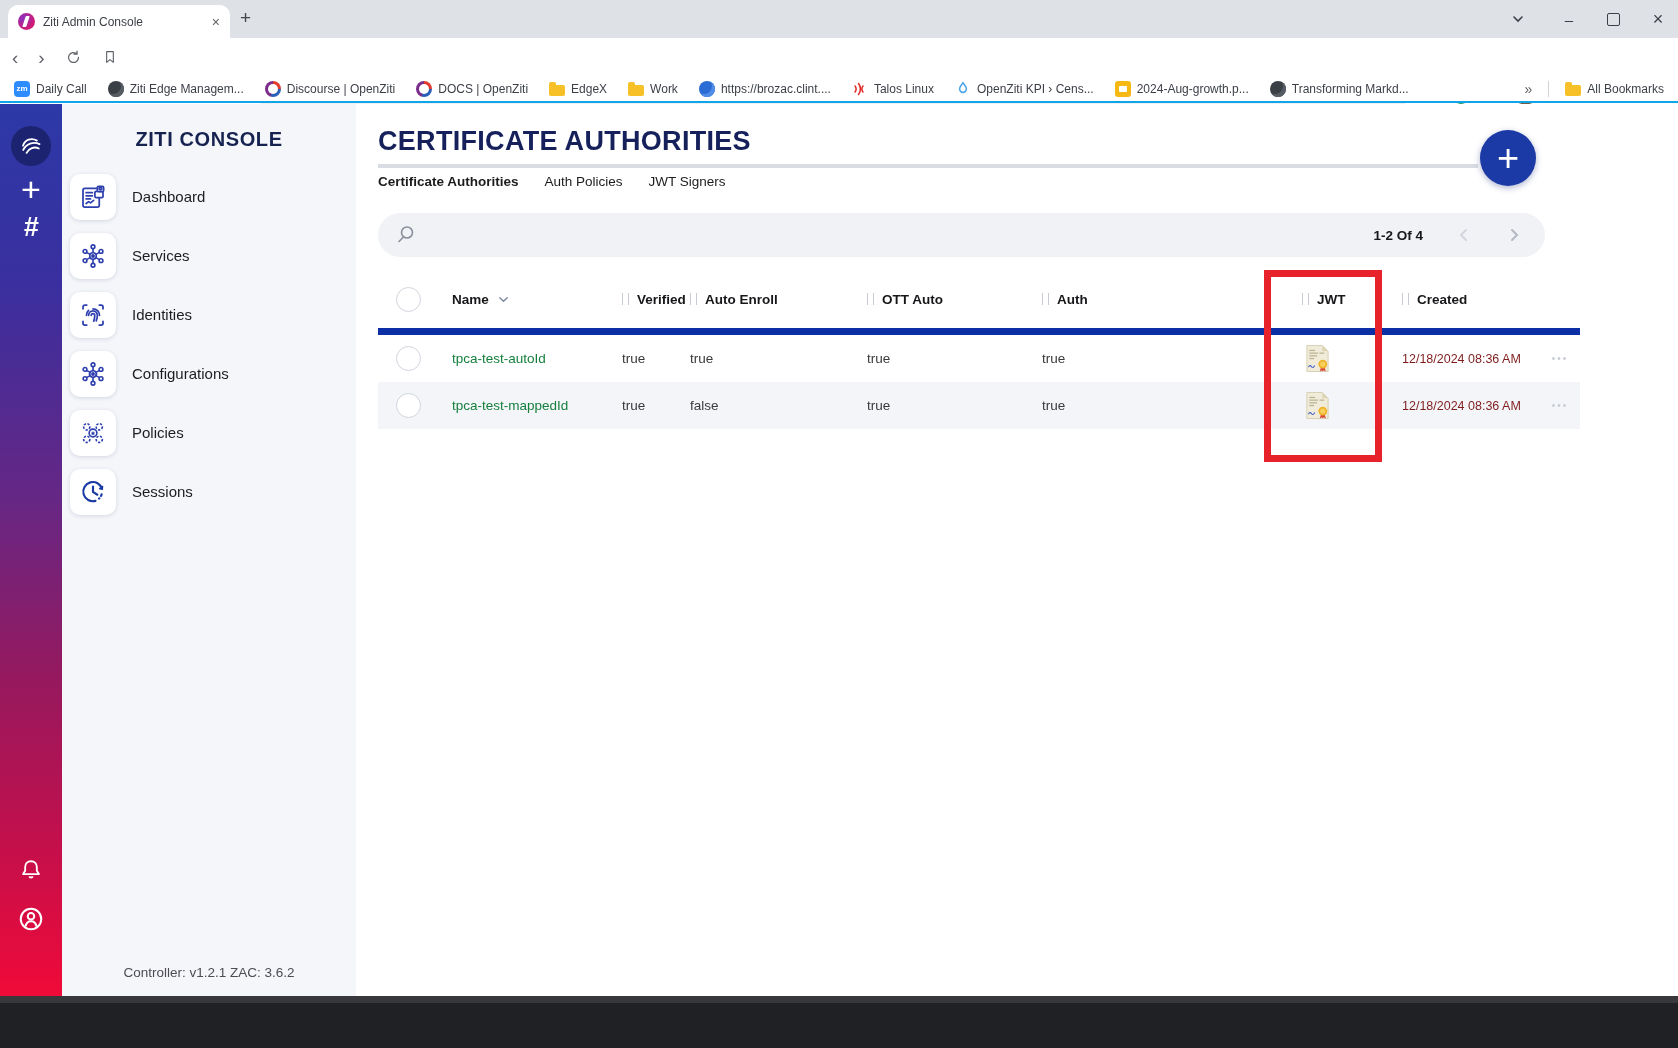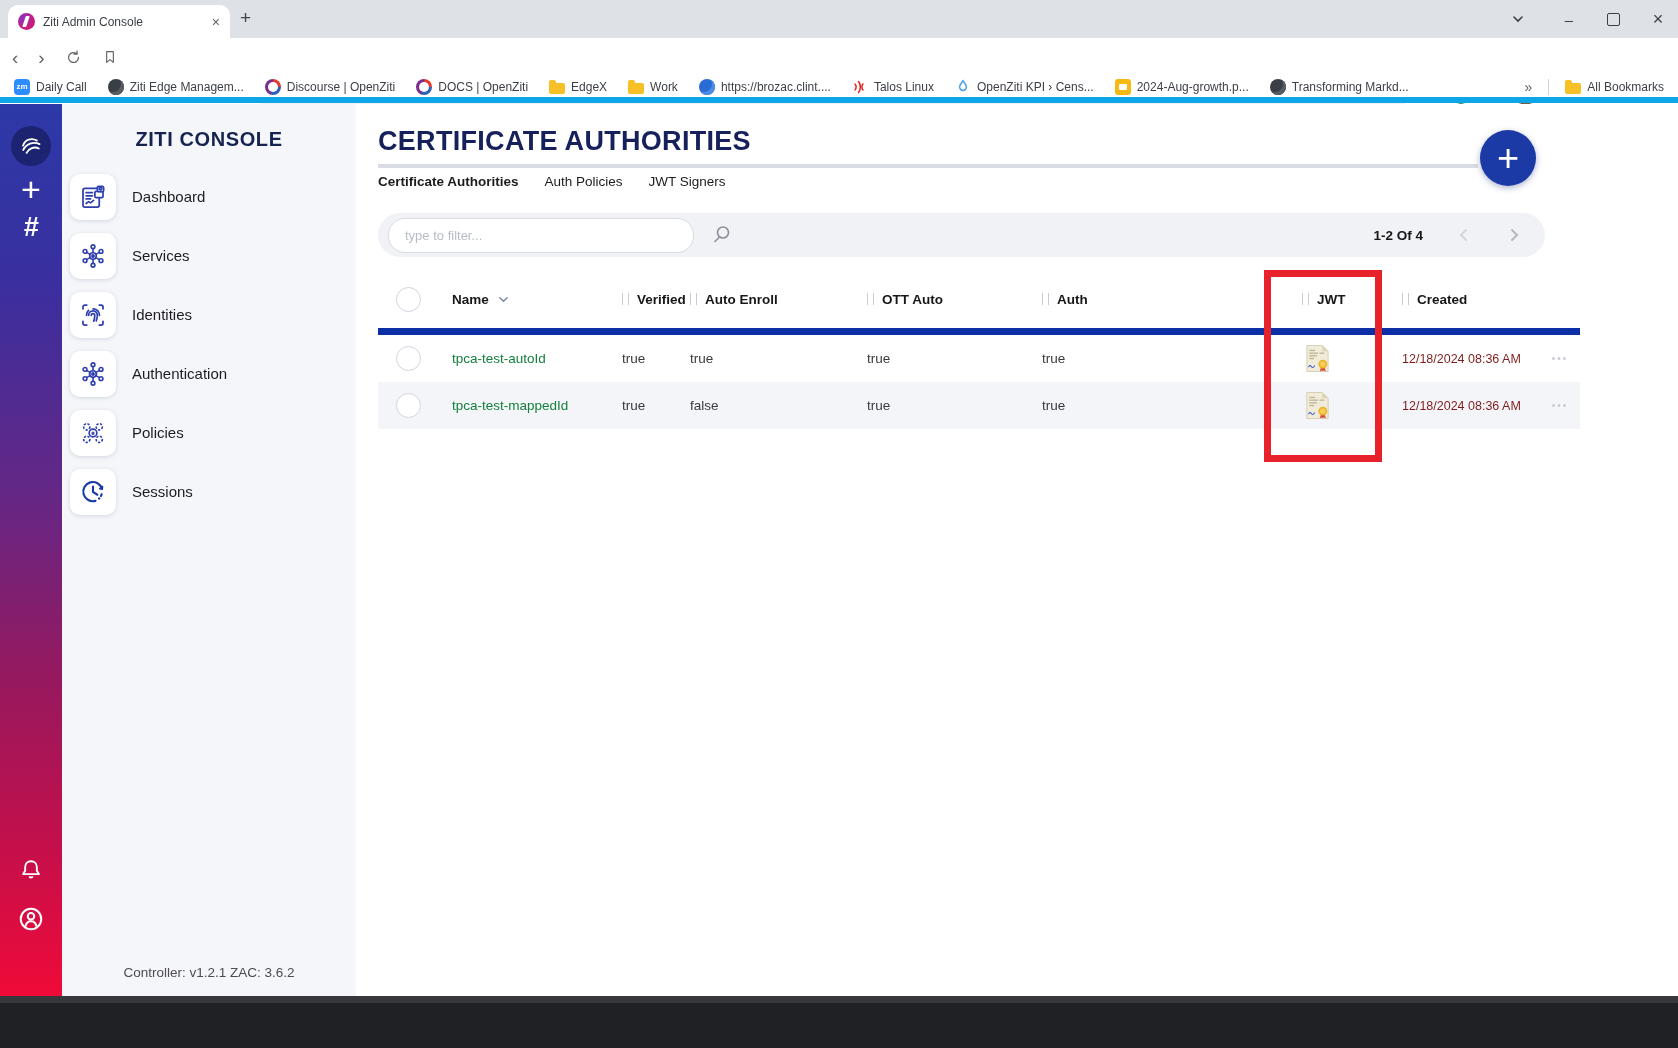--- a/index.html
+++ b/index.html
@@ -35,21 +35,21 @@
                border-radius:50%;width:11px;height:11px;line-height:11px;text-align:center;}
   .extrow{position:absolute;right:104px;top:43px;height:28px;display:flex;align-items:center;gap:14px;}
   .gcirc{width:18px;height:18px;border-radius:50%;background:#1c8c4e;color:#fff;font-size:11px;font-weight:bold;
          text-align:center;line-height:18px;}
   .avatar{width:19px;height:19px;border-radius:50%;
           background:radial-gradient(circle at 50% 38%,#d8b48b 0 40%,#7d5a3c 41% 100%);border:1px solid #c4c7cc;}
   .hamb{width:16px;height:2px;background:#5f6368;position:relative;margin:0 4px;}
   .hamb::before,.hamb::after{content:"";position:absolute;left:0;width:16px;height:2px;background:#5f6368;}
   .hamb::before{top:-5px;}.hamb::after{top:5px;}
 
-  .bookmarks{position:absolute;top:76px;left:0;right:0;height:27px;background:#fff;border-bottom:6px solid #0ea5e9;
+  .bookmarks{position:absolute;top:76px;left:0;right:0;height:27px;background:#fff;border-bottom:2px solid #0ea5e9;
              display:flex;align-items:center;padding:0 14px;gap:21px;font-size:12px;color:#3b3f46;box-sizing:border-box;}
   .bm{display:flex;align-items:center;gap:6px;cursor:pointer;white-space:nowrap;}
   .bmi{width:16px;height:16px;flex:none;}
   .bmi-zm{border-radius:4px;background:#2d8cff;color:#fff;font-size:8px;font-weight:bold;text-align:center;line-height:16px;}
   .bmi-globe{border-radius:50%;background:#3a3f46;box-shadow:inset -3px -3px 0 #565c64;}
   .bmi-ring{border-radius:50%;background:conic-gradient(#e23a2e 0 25%,#2b5fb8 0 55%,#7b2d8b 0 100%);
             display:flex;align-items:center;justify-content:center;}
   .bmi-ring span{width:10px;height:10px;border-radius:50%;background:#fff;}
   .bmi-folder{position:relative;background:#f6c026;border-radius:2px;height:11px;margin-top:4px;}
   .bmi-folder::before{content:"";position:absolute;top:-3px;left:0;width:7px;height:4px;background:#f6c026;border-radius:2px 2px 0 0;}
@@ -459,21 +459,21 @@
             </svg>
           </span>
         <span class="nav-label">Identities</span>
       </div>
       <div class="nav-item">
         <span class="icon-card">
             <svg>
               <use href="#i-config"></use>
             </svg>
           </span>
-        <span class="nav-label">Authentication</span>
+        <span class="nav-label">Configurations</span>
       </div>
       <div class="nav-item">
         <span class="icon-card">
             <svg>
               <use href="#i-policies"></use>
             </svg>
           </span>
         <span class="nav-label">Policies</span>
       </div>
       <div class="nav-item">
@@ -493,21 +493,20 @@
     <div class="title-rule"></div>
     <div class="add-btn">+</div>
 
     <div class="subtabs">
       <span class="subtab active">Certificate Authorities</span>
       <span class="subtab">Auth Policies</span>
       <span class="subtab">JWT Signers</span>
     </div>
 
     <div class="filterbar">
-      <input class="filter-input" type="text" placeholder="type to filter..." style="">
       <span class="search-btn">
         <svg width="24" height="24" viewBox="0 0 24 24">
             <g stroke="#8a8f9b" stroke-width="1.6" fill="none" stroke-linecap="round">
               <circle cx="13" cy="9.5" r="5.5"></circle>
               <path d="M9 14.5L5 18.5"></path>
             </g>
           </svg>
       </span>
       <span class="pager">
         <span class="pager-label">1-2 Of 4</span>

